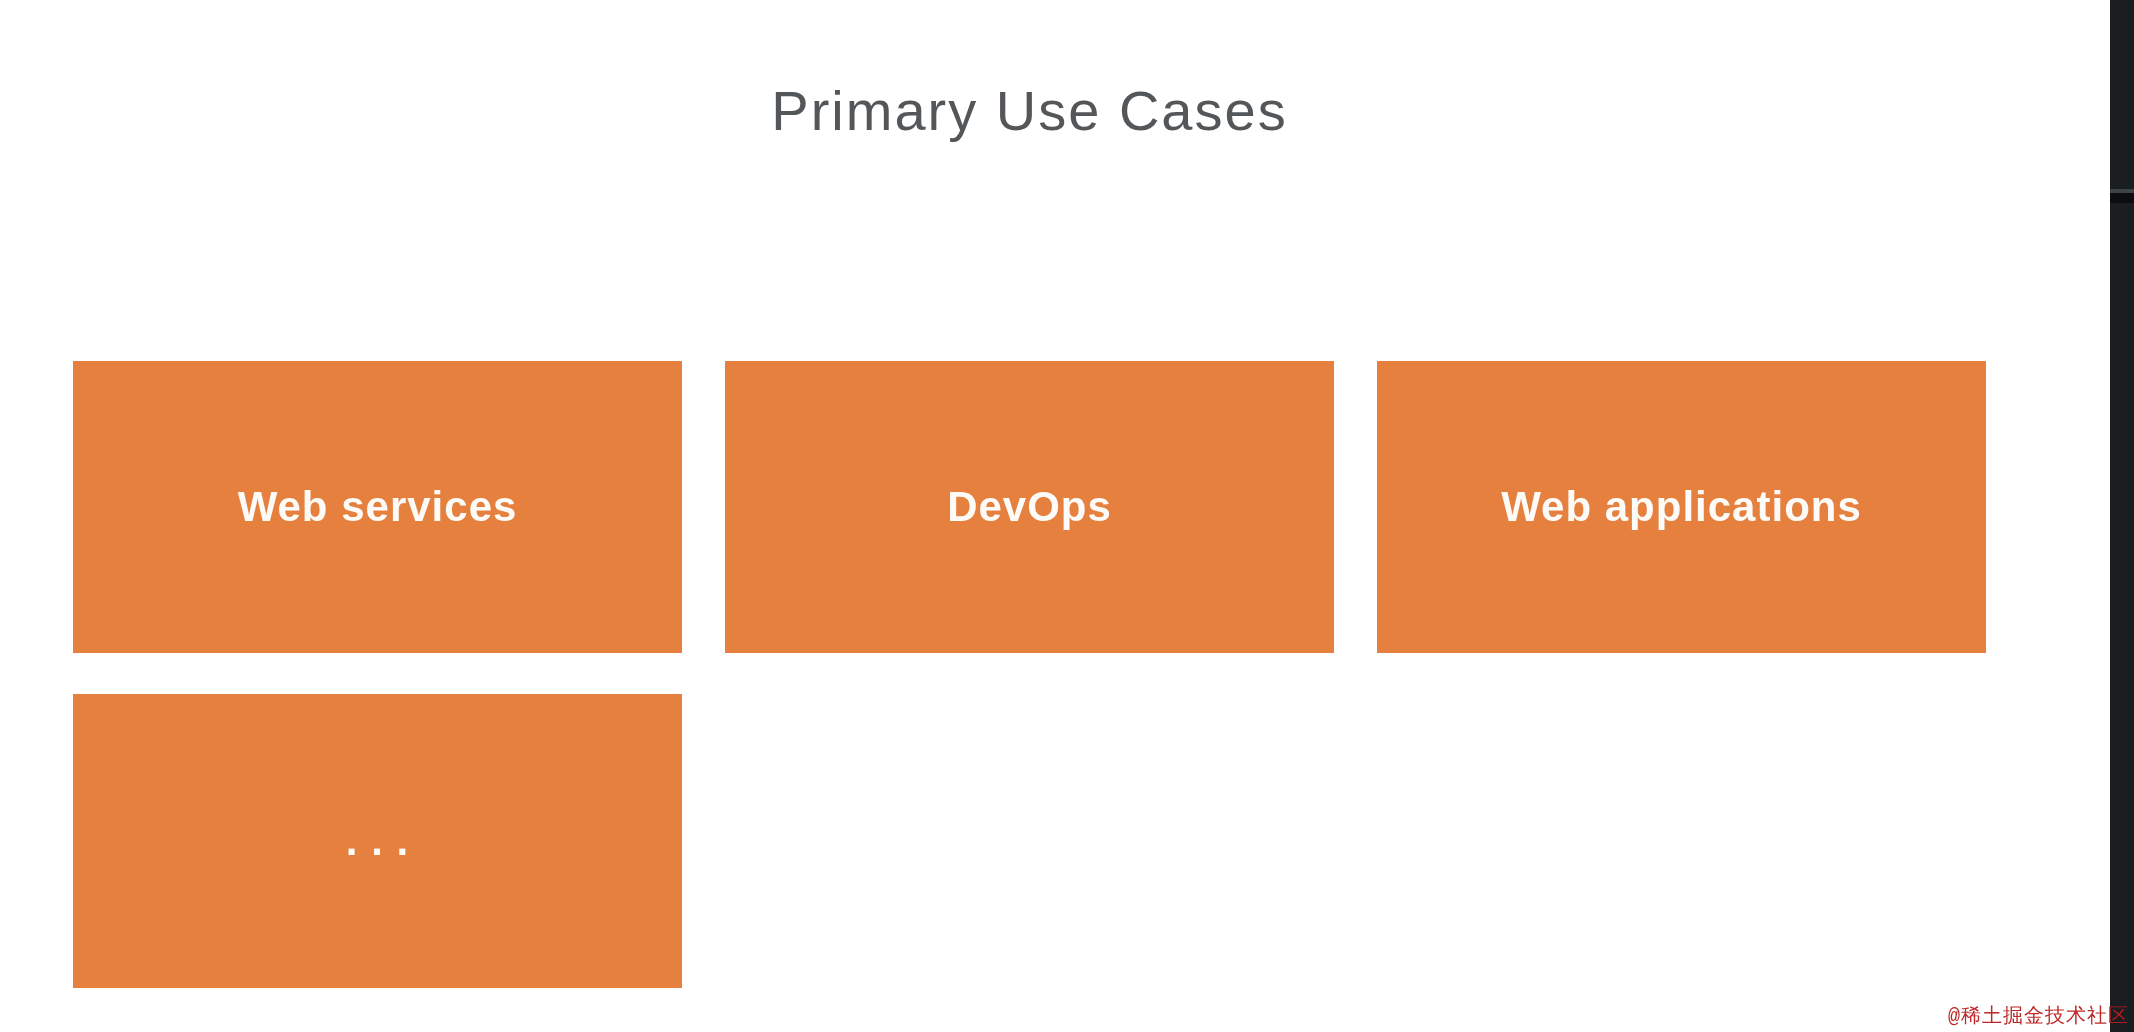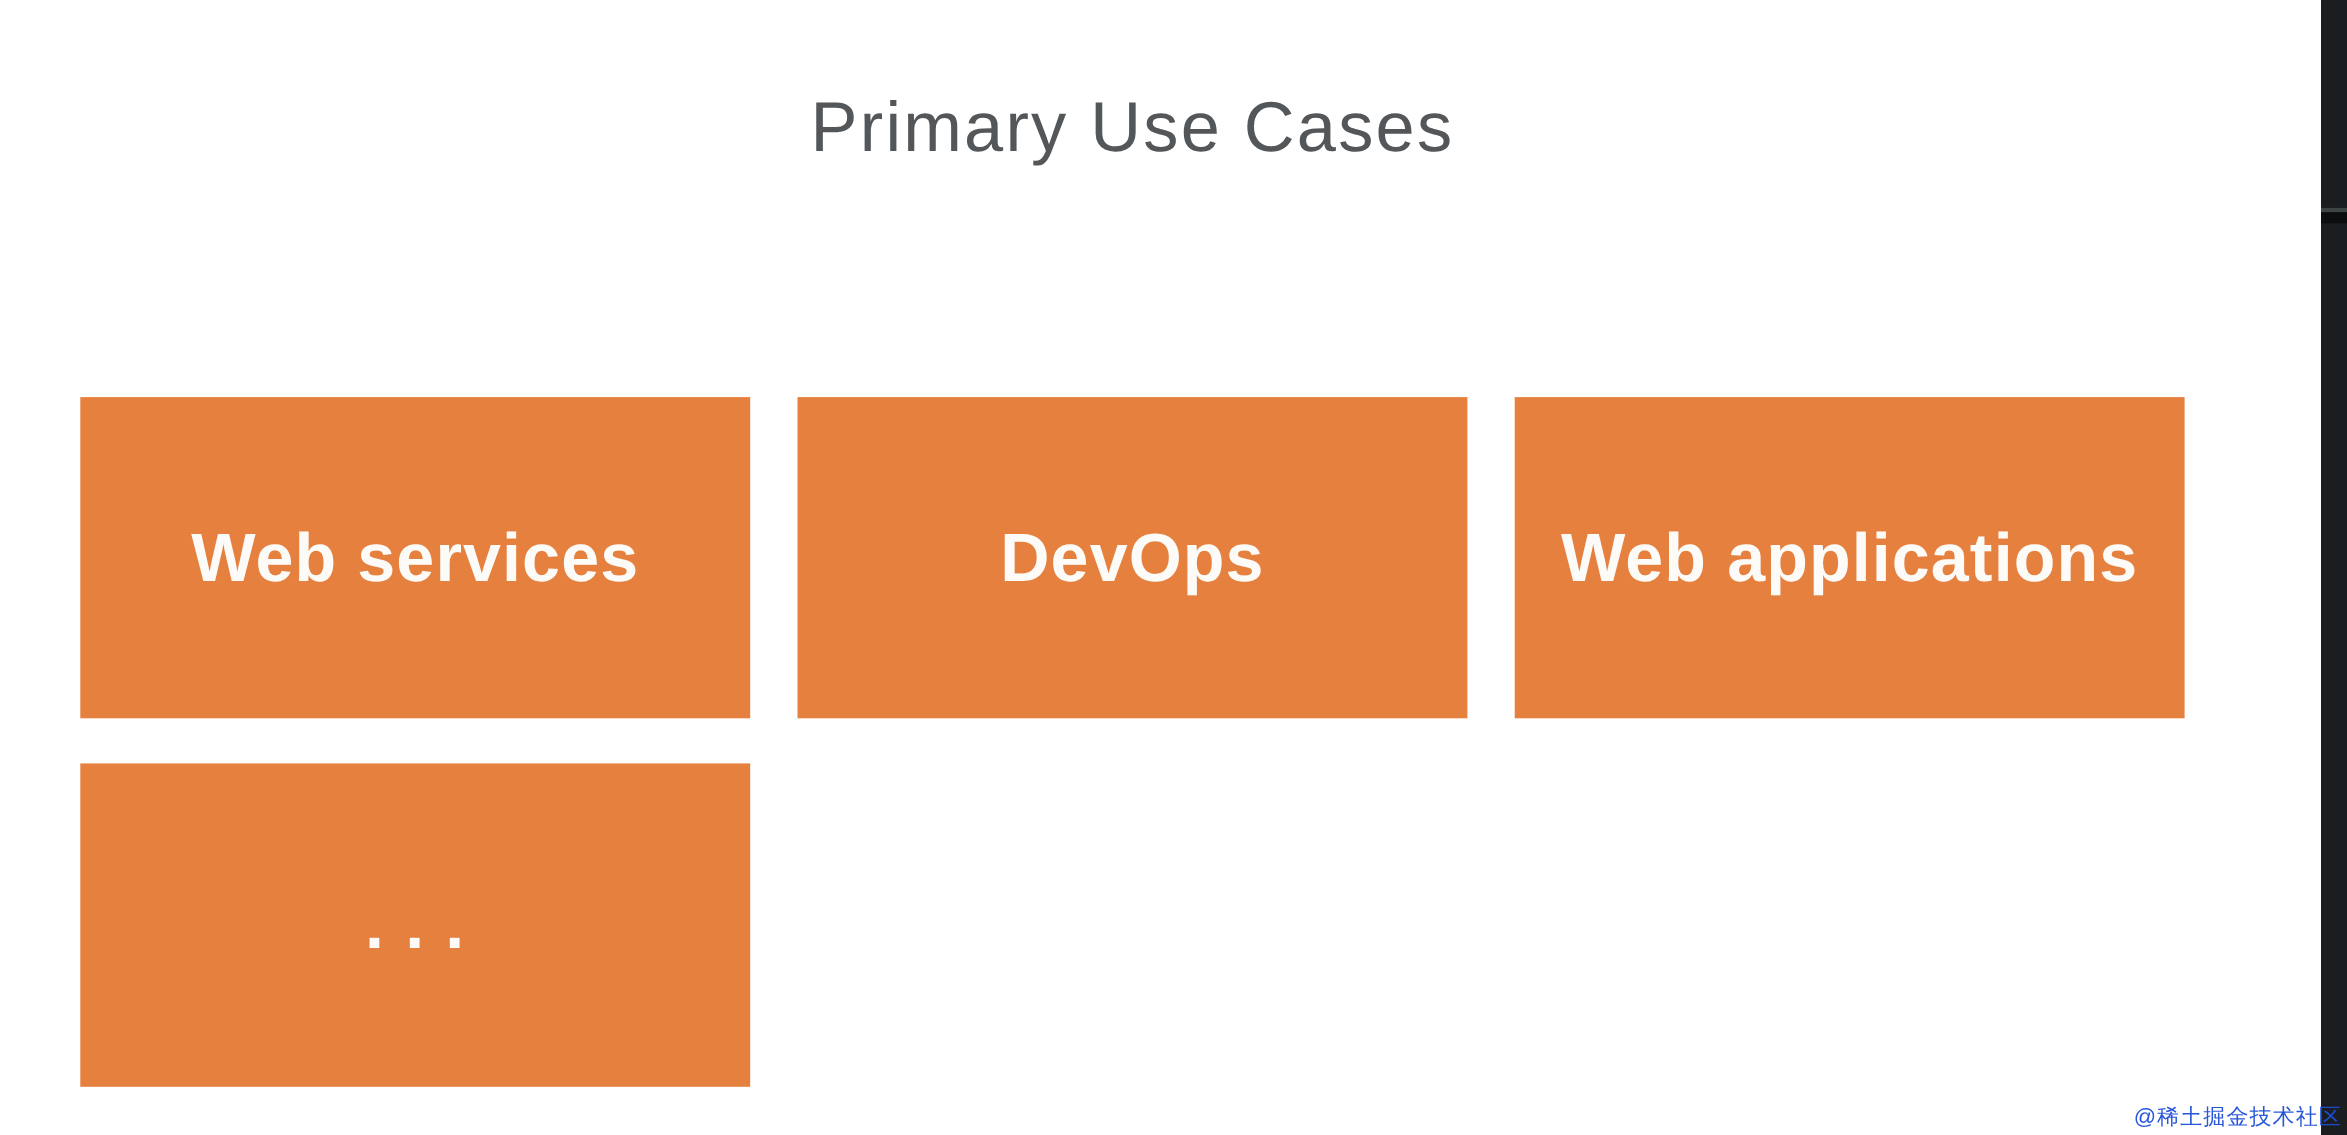--- a/index.html
+++ b/index.html
@@ -24,21 +24,21 @@
     background: #ffffff;
   }
 
   
   .slide-title {
     position: absolute;
     left: 73px;
     top: 82px;
     width: 1913px;
     text-align: center;
-    font-size: 64px;
+    font-size: 56px;
     font-weight: 300;
     letter-spacing: 2px;
     color: #54575a;
     line-height: 1.05;
     white-space: nowrap;
   }
 
   
   .card-grid {
     position: absolute;
@@ -53,21 +53,21 @@
 
   .card {
     background: #e6803f;
     display: flex;
     align-items: center;
     justify-content: center;
   }
 
   .card-label {
     color: #fdfbf8;
-    font-size: 62px;
+    font-size: 42px;
     font-weight: 700;
     letter-spacing: 1px;
     white-space: nowrap;
     text-align: center;
   }
 
   
   .right-panel {
     position: absolute;
     right: 0; top: 0;
@@ -87,25 +87,25 @@
     width: 100%; height: 10px;
     background: #0b0d0e;
   }
 
   
   .watermark {
     position: absolute;
     right: 5px;
     bottom: 3px;
     font-size: 20px;
-    color: #1d4ed8;
+    color: #b91c1c;
     opacity: 0.95;
     letter-spacing: 1px;
     z-index: 10;
-    font-family: Liberation Sans, sans-serif;
+    font-family: Liberation Mono, monospace;
     white-space: nowrap;
   }
 </style>
 </head>
 <body>
 
 <div class="slide">
 
   <div class="slide-title">Primary Use Cases</div>
 

